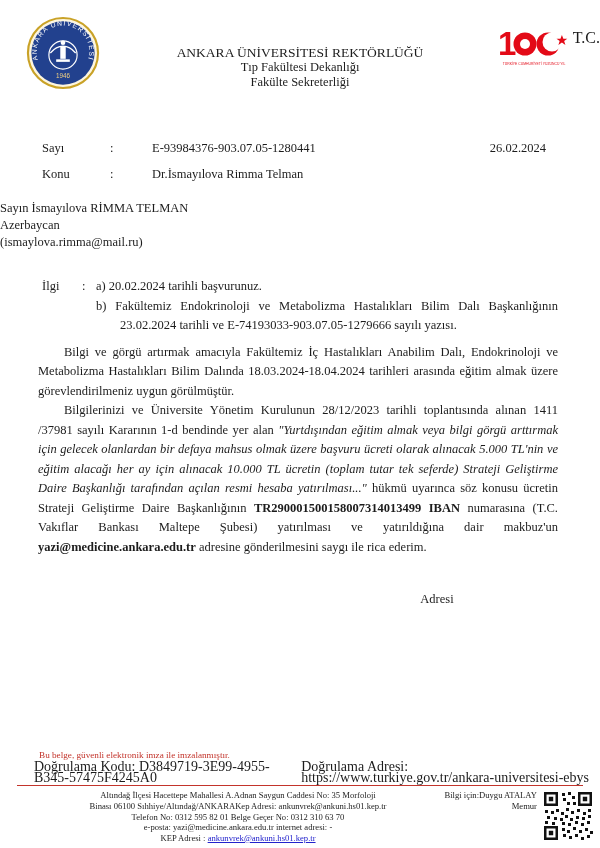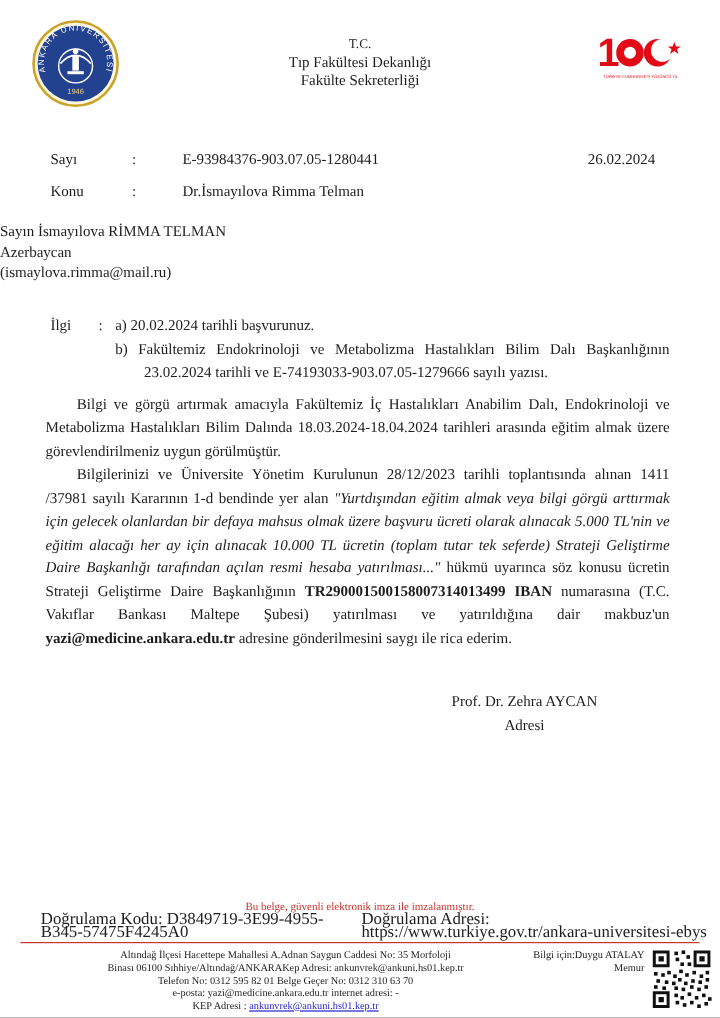--- a/index.html
+++ b/index.html
@@ -7,21 +7,21 @@
     position:relative;
     width:600px;height:848px;
     margin:0 auto;
     background:#ffffff;
     font-family:"Liberation Serif","DejaVu Serif",serif;
     color:#1c1c1c;
     overflow:hidden;
   }
   
   .letterhead{padding-top:30px;text-align:center;line-height:15px;}
-  .lh-tc{font-size:11px;}
+  .lh-tc{font-size:16px;text-align:right;}
   .lh-org{font-size:13.5px;}
   .lh-sub{font-size:12.5px;}
   .seal{position:absolute;left:26px;top:16px;}
   .centenary{position:absolute;right:30px;top:26px;text-align:center;}
   
   .meta{margin:50px 40px 0 42px;font-size:12.5px;}
   .meta-row{display:flex;line-height:16px;gap:28px;}
   .meta-row + .meta-row{margin-top:10px;}
   .m-label{width:40px;}
   .m-colon{width:14px;}
@@ -37,21 +37,21 @@
   
   .body-text{margin:7px 42px 0 38px;font-size:12.5px;line-height:19.5px;}
   .body-text p{margin:0;text-align:justify;text-indent:26px;}
   .q{font-style:italic;}
   .b{font-weight:bold;}
   
   .signature{margin:32px 48px 0 auto;width:230px;text-align:center;
              font-size:12.5px;line-height:20px;}
   
   .footer{position:absolute;left:0;right:0;bottom:1px;}
-  .esign{text-align:center;color:#c3342b;font-size:9.2px;line-height:11px;}
+  .esign{color:#c3342b;font-size:9.2px;line-height:11px;padding-left:39px;}
   .verify-row{display:flex;justify-content:space-between;font-size:14px;
               padding:1px 2px 2px 34px;line-height:10.5px;}
   .red-rule{border:none;border-top:1.4px solid #c3342b;margin:0 17px 3px 17px;}
   .info-row{display:flex;align-items:flex-start;padding:1px 6px 2px 42px;
             font-size:8.6px;line-height:10.6px;}
   .addr{width:392px;text-align:center;}
   .contact{margin-left:auto;text-align:right;padding-top:0;margin-right:5px;}
   .kep-link{color:#2222cc;text-decoration:underline;}
   .qr{flex:0 0 auto;}
 </style>
@@ -86,20 +86,21 @@
       <circle cx="27" cy="18" r="5" fill="#ffffff"></circle>
       <circle cx="50" cy="18" r="11.5" fill="#e30a17"></circle>
       <circle cx="54" cy="16" r="9.5" fill="#ffffff"></circle>
       <polygon points="64,8 65.6,12.2 70,12.2 66.5,14.8 67.9,19 64,16.4 60.1,19 61.5,14.8 58,12.2 62.4,12.2" fill="#e30a17" transform="scale(0.9) translate(7,2)"></polygon>
       <text x="36" y="39" font-family="Liberation Sans, sans-serif" font-size="3.4" fill="#e30a17" text-anchor="middle">TÜRKİYE CUMHURİYETİ YÜZÜNCÜ YIL</text>
     </svg>
   </div>
 
   <div class="letterhead">
     <div class="lh-tc">T.C.</div>
+    <div class="lh-org">ANKARA ÜNİVERSİTESİ REKTÖRLÜĞÜ</div>
     <div class="lh-sub">Tıp Fakültesi Dekanlığı</div>
     <div class="lh-sub">Fakülte Sekreterliği</div>
   </div>
 
   <div class="meta">
     <div class="meta-row">
       <span class="m-label">Sayı</span>
       <span class="m-colon">:</span>
       <span>E-93984376-903.07.05-1280441</span>
       <span class="m-date">26.02.2024</span>
@@ -125,21 +126,20 @@
       <div class="ilgi-b">b) Fakültemiz Endokrinoloji ve Metabolizma Hastalıkları Bilim Dalı Başkanlığının 23.02.2024 tarihli ve E-74193033-903.07.05-1279666 sayılı yazısı.</div>
     </div>
   </div>
 
   <div class="body-text">
     <p>Bilgi ve görgü artırmak amacıyla Fakültemiz İç Hastalıkları Anabilim Dalı, Endokrinoloji ve Metabolizma Hastalıkları Bilim Dalında 18.03.2024-18.04.2024 tarihleri arasında eğitim almak üzere görevlendirilmeniz uygun görülmüştür.</p>
     <p><span>Bilgilerinizi ve Üniversite Yönetim Kurulunun 28/12/2023 tarihli toplantısında alınan 1411 /37981 sayılı Kararının 1-d bendinde yer alan </span><span class="q">"Yurtdışından eğitim almak veya bilgi görgü arttırmak için gelecek olanlardan bir defaya mahsus olmak üzere başvuru ücreti olarak alınacak 5.000 TL'nin ve eğitim alacağı her ay için alınacak 10.000 TL ücretin (toplam tutar tek seferde) Strateji Geliştirme Daire Başkanlığı tarafından açılan resmi hesaba yatırılması..."</span><span> hükmü uyarınca söz konusu ücretin Strateji Geliştirme Daire Başkanlığının </span><span class="b">TR290001500158007314013499 IBAN</span><span>  numarasına (T.C. Vakıflar Bankası Maltepe Şubesi) yatırılması ve yatırıldığına dair makbuz'un </span><span class="b">yazi@medicine.ankara.edu.tr</span><span> adresine gönderilmesini saygı ile rica ederim.</span></p>
   </div>
 
   <div class="signature">
-    <div>Prof. Dr. Zehra AYCAN</div>
     <div>Adresi</div>
   </div>
 
   <div class="footer">
     <div class="esign">Bu belge, güvenli elektronik imza ile imzalanmıştır.</div>
     <div class="verify-row">
       <span>Doğrulama Kodu: D3849719-3E99-4955-B345-57475F4245A0</span>
       <span>Doğrulama Adresi: https://www.turkiye.gov.tr/ankara-universitesi-ebys</span>
     </div>
     <hr class="red-rule">

